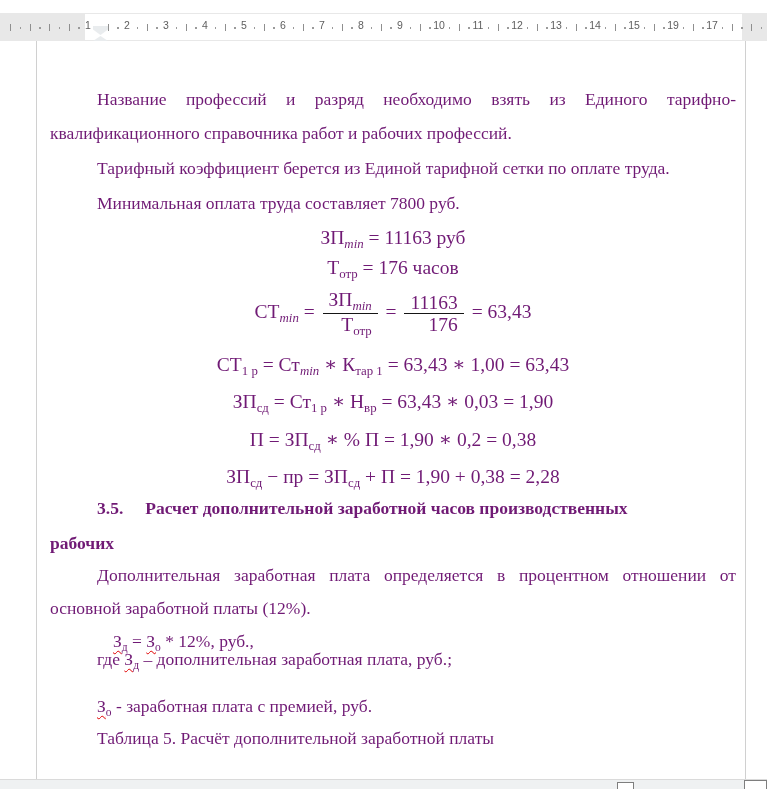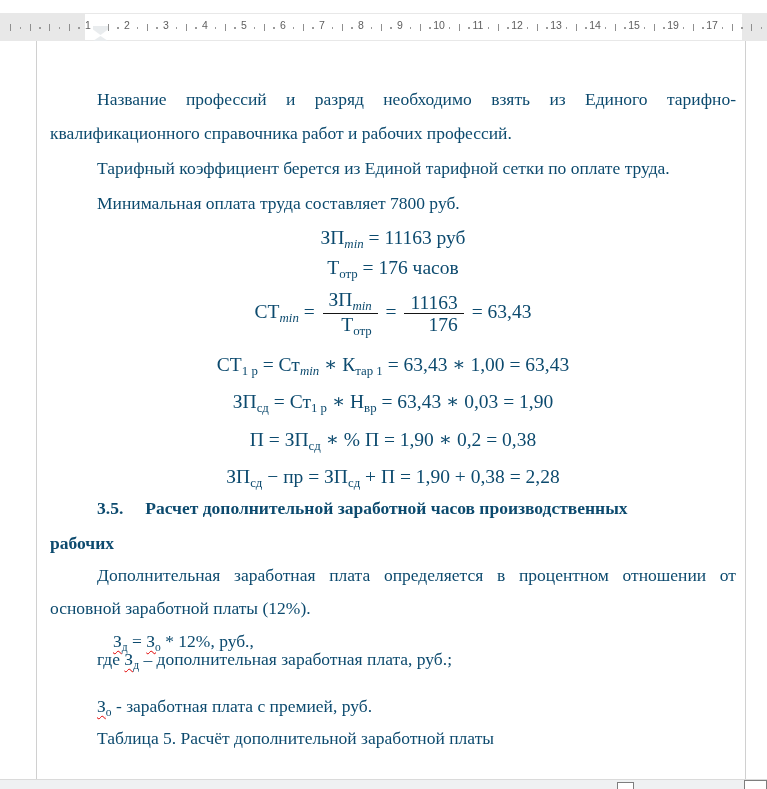--- a/index.html
+++ b/index.html
@@ -21,21 +21,21 @@
   .rnum{position:absolute;top:6px;font-size:10.5px;color:#5e5e5e;transform:translateX(-50%);}
   .marker{position:absolute;background:#e9ecee;filter:drop-shadow(0 0 0.7px #7f8b93);}
   .m-fli{left:93px;top:13px;width:15px;height:9px;clip-path:polygon(0 0,100% 0,100% 40%,50% 100%,0 40%);}
   .m-hang{left:93px;top:23px;width:15px;height:9px;clip-path:polygon(50% 0,100% 55%,100% 100%,0 100%,0 55%);}
   .m-left{left:93px;top:33px;width:15px;height:7px;}
   .m-right{left:728px;top:30px;width:15px;height:10px;clip-path:polygon(50% 0,100% 50%,100% 100%,0 100%,0 50%);}
 
   
   .page{position:absolute;top:41px;left:0;right:0;bottom:0;background:#fff;}
   .pb{position:absolute;top:0;bottom:9px;width:1px;background:#d0d0d0;}
-  .dl{position:absolute;white-space:nowrap;font-family:"Liberation Serif","DejaVu Serif",serif;font-size:17.5px;color:#0c4a6e;line-height:1.2;}
+  .dl{position:absolute;white-space:nowrap;font-family:"Liberation Serif","DejaVu Serif",serif;font-size:17.5px;color:#701a75;line-height:1.2;}
   .jl{white-space:normal;text-align:justify;text-align-last:justify;}
   .fm{font-size:19.5px;text-align:center;white-space:nowrap;}
   .bold{font-weight:700;}
   .gap{display:inline-block;width:22px;}
   .sub{font-size:66%;vertical-align:-0.32em;}
   .it{font-style:italic;}
   .fr{display:inline-block;vertical-align:middle;text-align:right;margin:0 3px;line-height:1.1;}
   .fr .n{display:block;border-bottom:1.5px solid #151515;padding:0 6px;}
   .fr .d{display:block;padding:0 6px;}
   .sq{text-decoration-line:underline;text-decoration-style:wavy;text-decoration-color:#e00000;text-decoration-thickness:1px;text-underline-offset:3px;}

